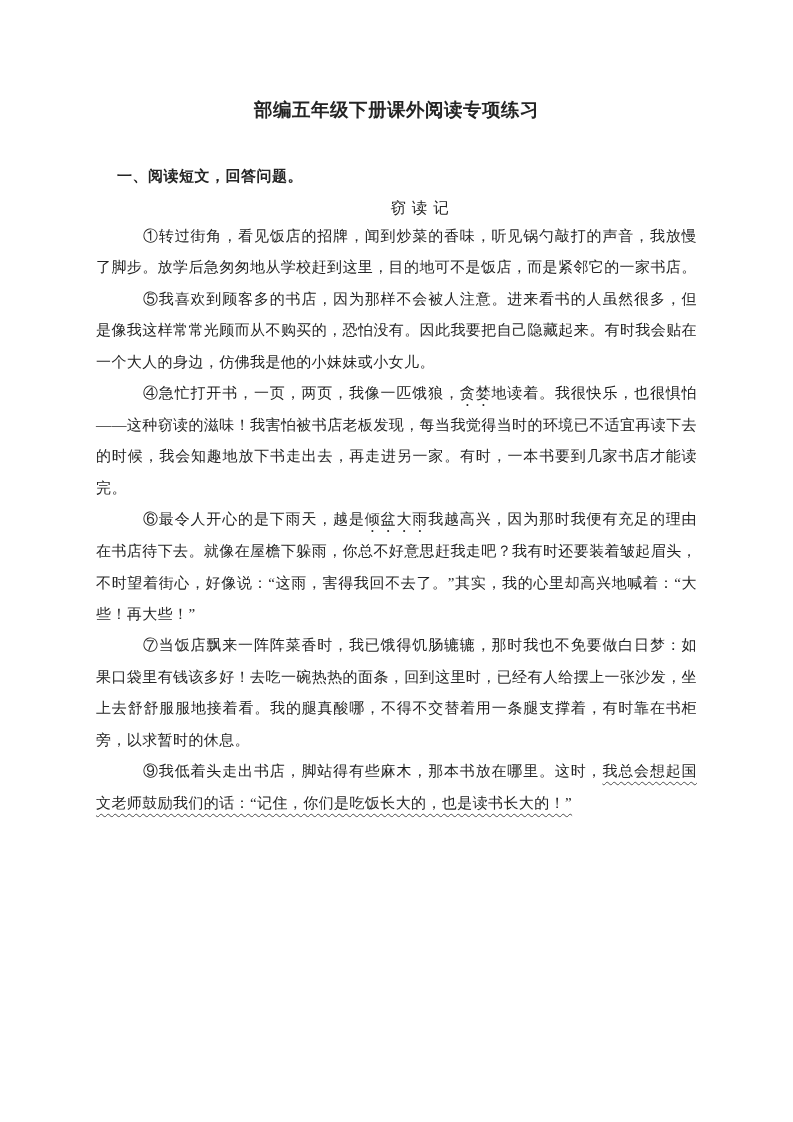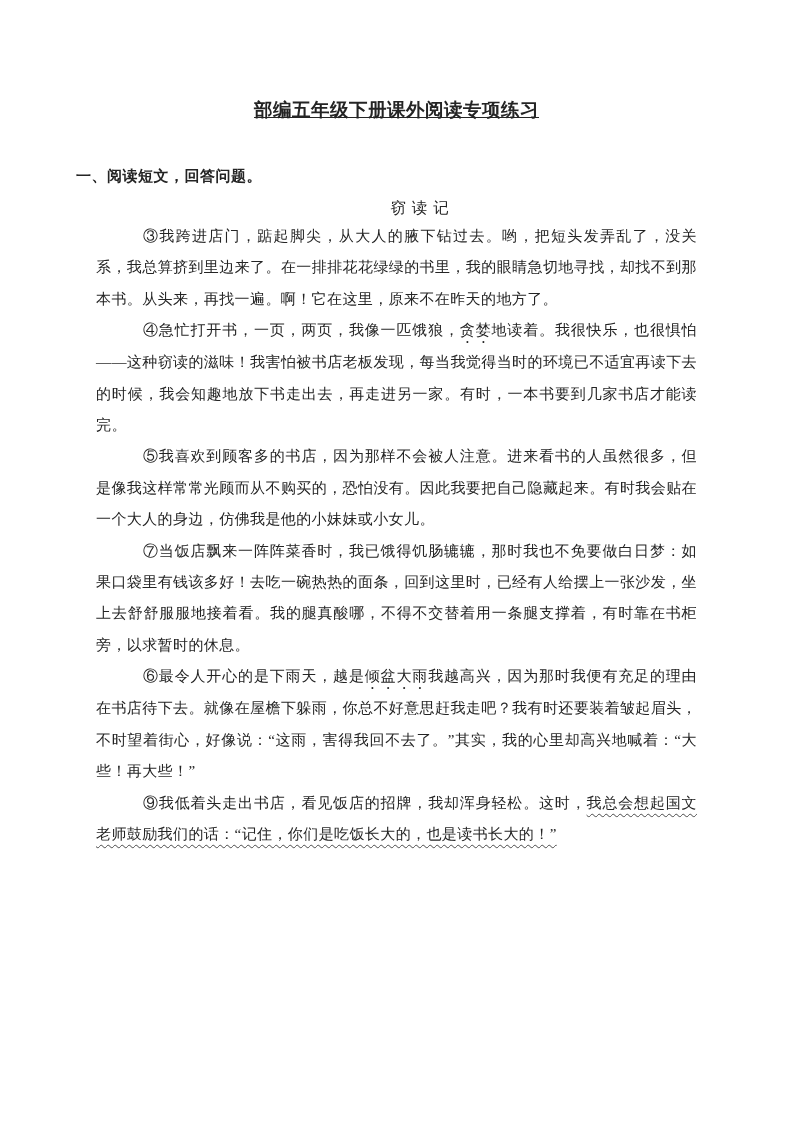--- a/index.html
+++ b/index.html
@@ -13,24 +13,23 @@
     color: #242424;
   }
   .doc-title {
     margin: 0;
     padding-top: 97px;
     text-align: center;
     font-size: 18.5px;
     font-weight: 700;
     line-height: 27px;
     letter-spacing: 0.5px;
-    text-decoration: underline;
   }
   .section-heading {
-    margin: 42px 0 0 76px;
+    margin: 42px 0 0 117px;
     font-size: 15px;
     font-weight: 700;
     line-height: 20px;
     letter-spacing: 0.5px;
   }
   .passage-title {
     margin: 11px 0 0 0;
     text-align: center;
     font-size: 15.5px;
     font-weight: 400;
@@ -70,30 +69,30 @@
 <div class="page">
 
   <h1 class="doc-title">部编五年级下册课外阅读专项练习</h1>
 
   <div class="section-heading">一、阅读短文，回答问题。</div>
 
   <div class="passage-title">窃 读 记</div>
 
   <div class="passage-body">
 
+    <p><span>①转过街角，看见饭店的招牌，闻到炒菜的香味，听见锅勺敲打的声音，我放慢了脚步。放学后急匆匆地从学校赶到这里，目的地可不是饭店，而是紧邻它的一家书店。</span></p>
 
 
-    <p><span>③我跨进店门，踮起脚尖，从大人的腋下钻过去。哟，把短头发弄乱了，没关系，我总算挤到里边来了。在一排排花花绿绿的书里，我的眼睛急切地寻找，却找不到那本书。从头来，再找一遍。啊！它在这里，原来不在昨天的地方了。</span></p>
+
+    <p><span>⑤我喜欢到顾客多的书店，因为那样不会被人注意。进来看书的人虽然很多，但是像我这样常常光顾而从不购买的，恐怕没有。因此我要把自己隐藏起来。有时我会贴在一个大人的身边，仿佛我是他的小妹妹或小女儿。</span></p>
 
     <p><span>④急忙打开书，一页，两页，我像一匹饿狼，</span><span class="em-dots">贪婪</span><span>地读着。我很快乐，也很惧怕——这种窃读的滋味！我害怕被书店老板发现，每当我觉得当时的环境已不适宜再读下去的时候，我会知趣地放下书走出去，再走进另一家。有时，一本书要到几家书店才能读完。</span></p>
 
-    <p><span>⑤我喜欢到顾客多的书店，因为那样不会被人注意。进来看书的人虽然很多，但是像我这样常常光顾而从不购买的，恐怕没有。因此我要把自己隐藏起来。有时我会贴在一个大人的身边，仿佛我是他的小妹妹或小女儿。</span></p>
+    <p><span>⑥最令人开心的是下雨天，越是</span><span class="em-dots">倾盆大雨</span><span>我越高兴，因为那时我便有充足的理由在书店待下去。就像在屋檐下躲雨，你总不好意思赶我走吧？我有时还要装着皱起眉头，不时望着街心，好像说：“这雨，害得我回不去了。”其实，我的心里却高兴地喊着：“大些！再大些！”</span></p>
 
     <p><span>⑦当饭店飘来一阵阵菜香时，我已饿得饥肠辘辘，那时我也不免要做白日梦：如果口袋里有钱该多好！去吃一碗热热的面条，回到这里时，已经有人给摆上一张沙发，坐上去舒舒服服地接着看。我的腿真酸哪，不得不交替着用一条腿支撑着，有时靠在书柜旁，以求暂时的休息。</span></p>
 
-    <p><span>⑥最令人开心的是下雨天，越是</span><span class="em-dots">倾盆大雨</span><span>我越高兴，因为那时我便有充足的理由在书店待下去。就像在屋檐下躲雨，你总不好意思赶我走吧？我有时还要装着皱起眉头，不时望着街心，好像说：“这雨，害得我回不去了。”其实，我的心里却高兴地喊着：“大些！再大些！”</span></p>
 
-
-    <p><span>⑨我低着头走出书店，看见饭店的招牌，我却浑身轻松。这时，</span><span class="wavy">我总会想起国文老师鼓励我们的话：“记住，你们是吃饭长大的，也是读书长大的！”</span></p>
+    <p><span>⑨我低着头走出书店，脚站得有些麻木，那本书放在哪里。这时，</span><span class="wavy">我总会想起国文老师鼓励我们的话：“记住，你们是吃饭长大的，也是读书长大的！”</span></p>
 
   </div>
 
 </div>
 
 </body></html>

